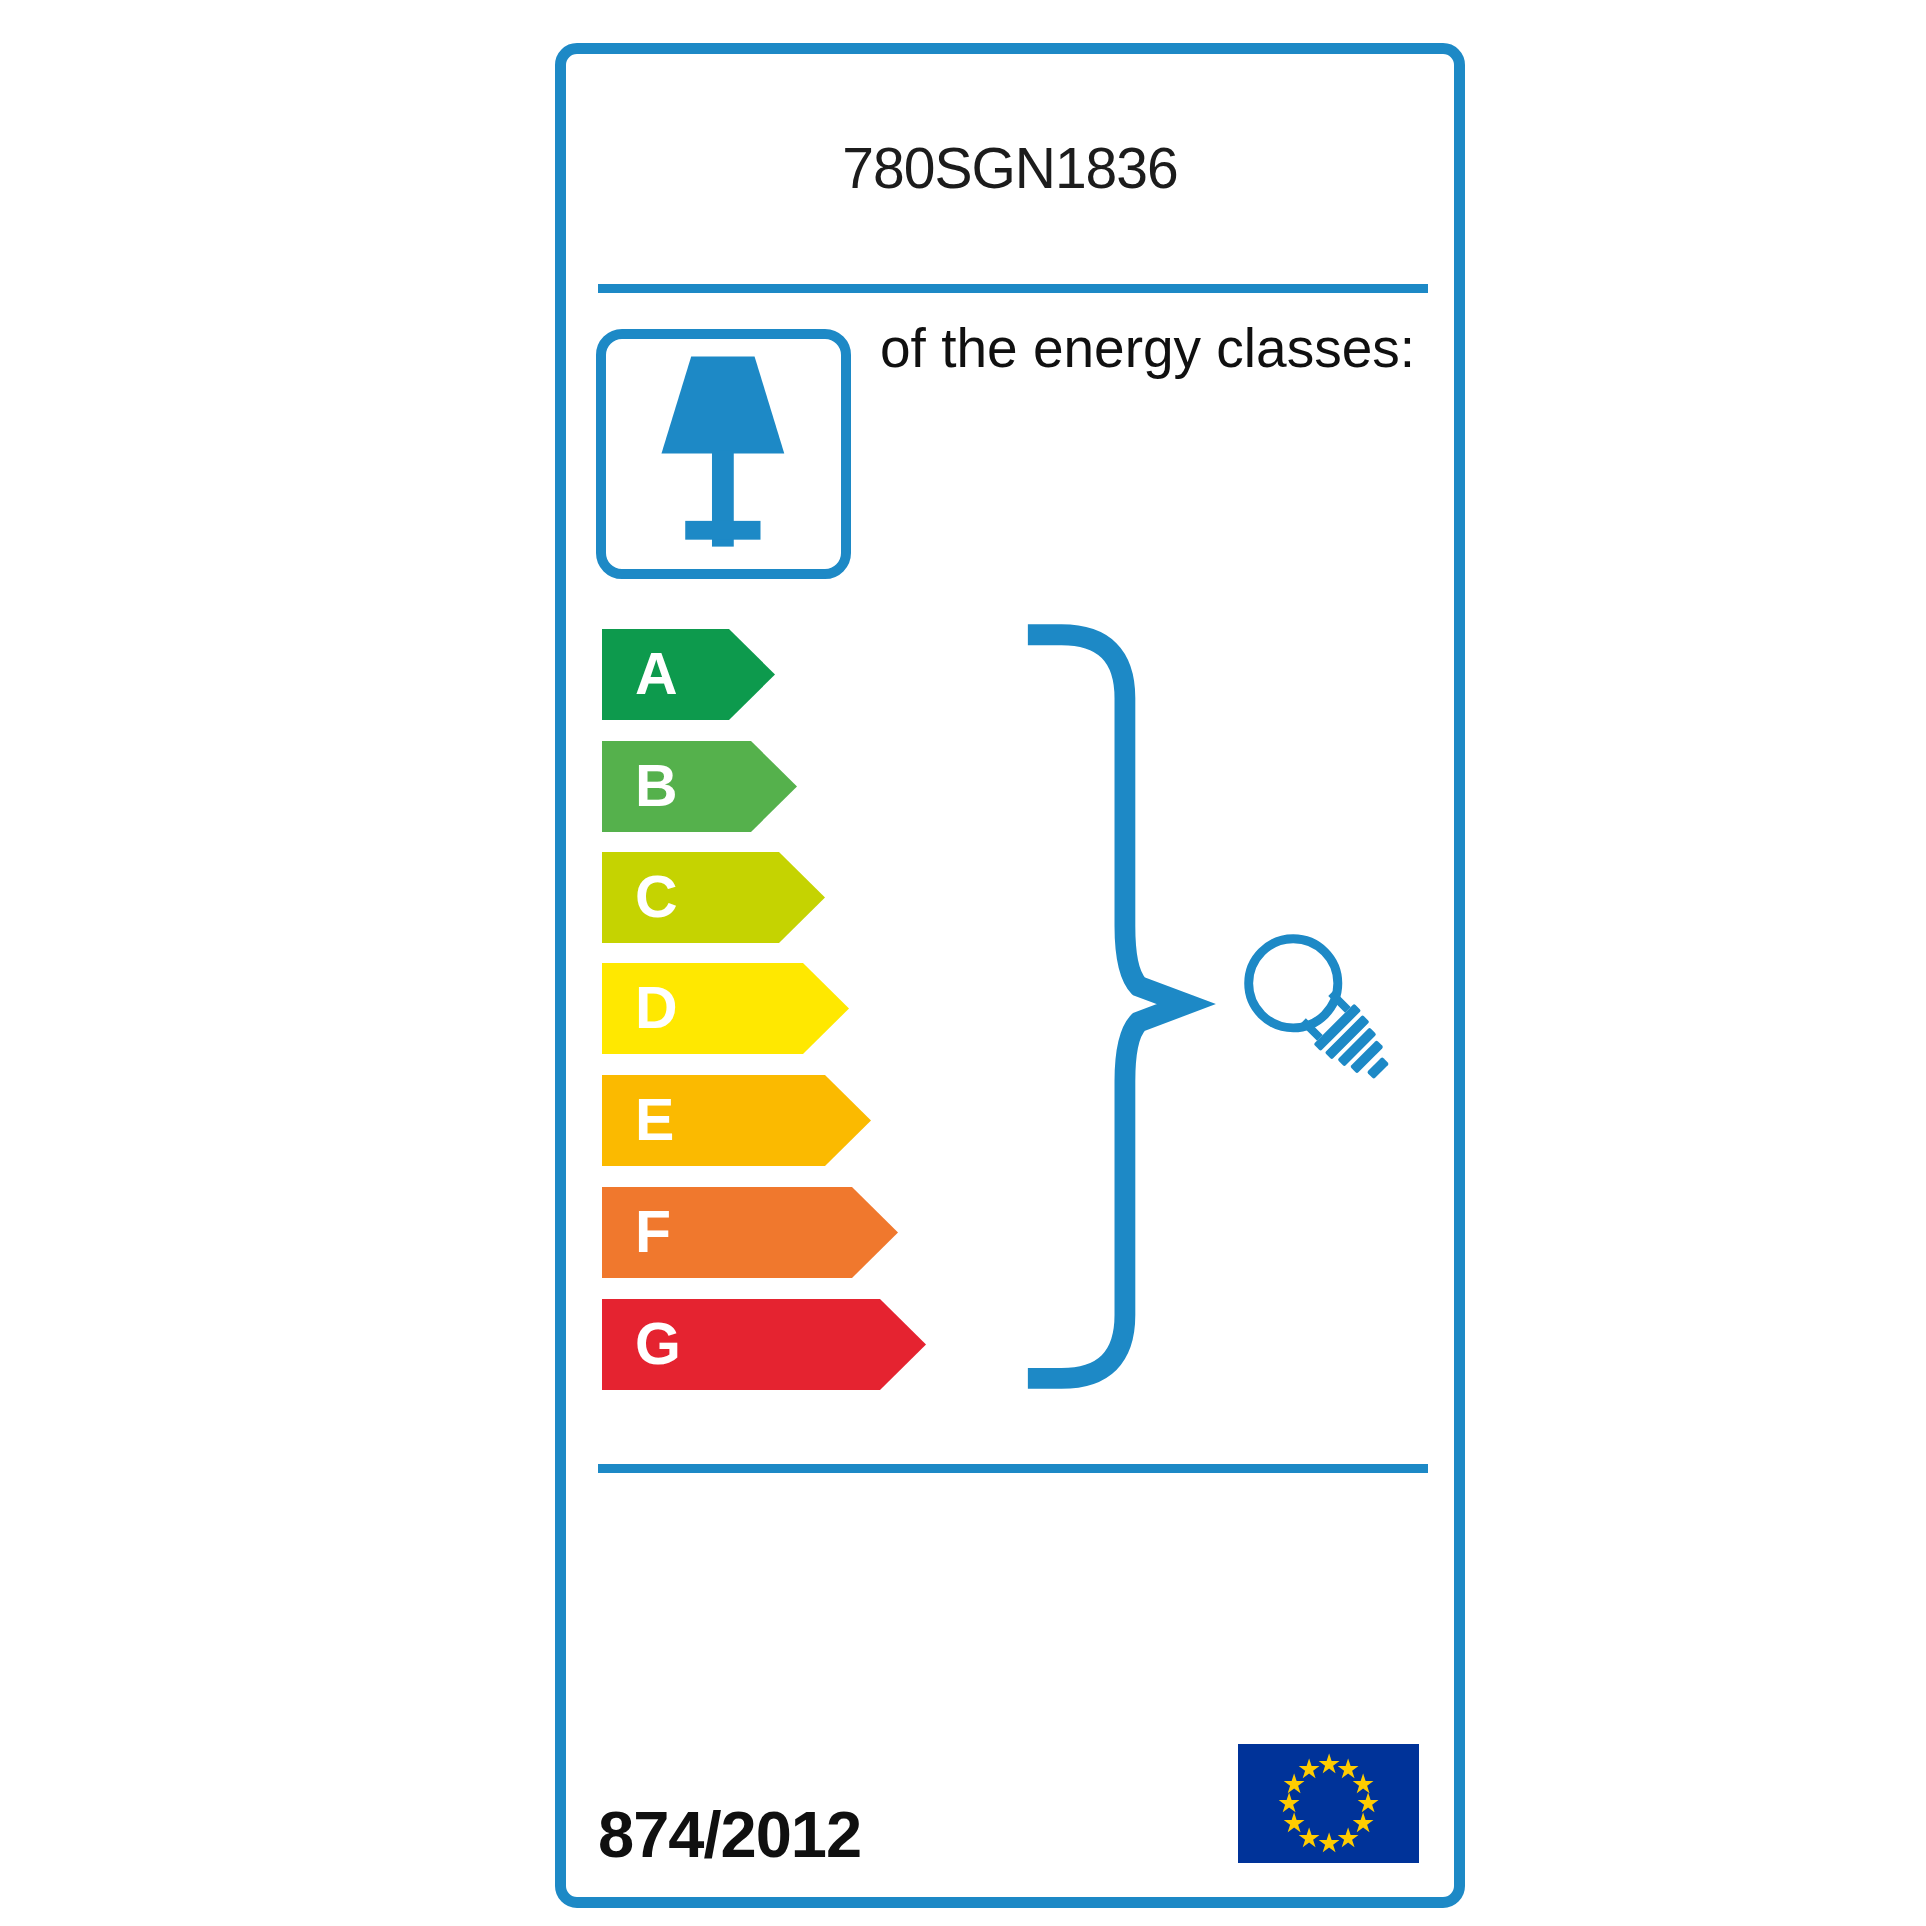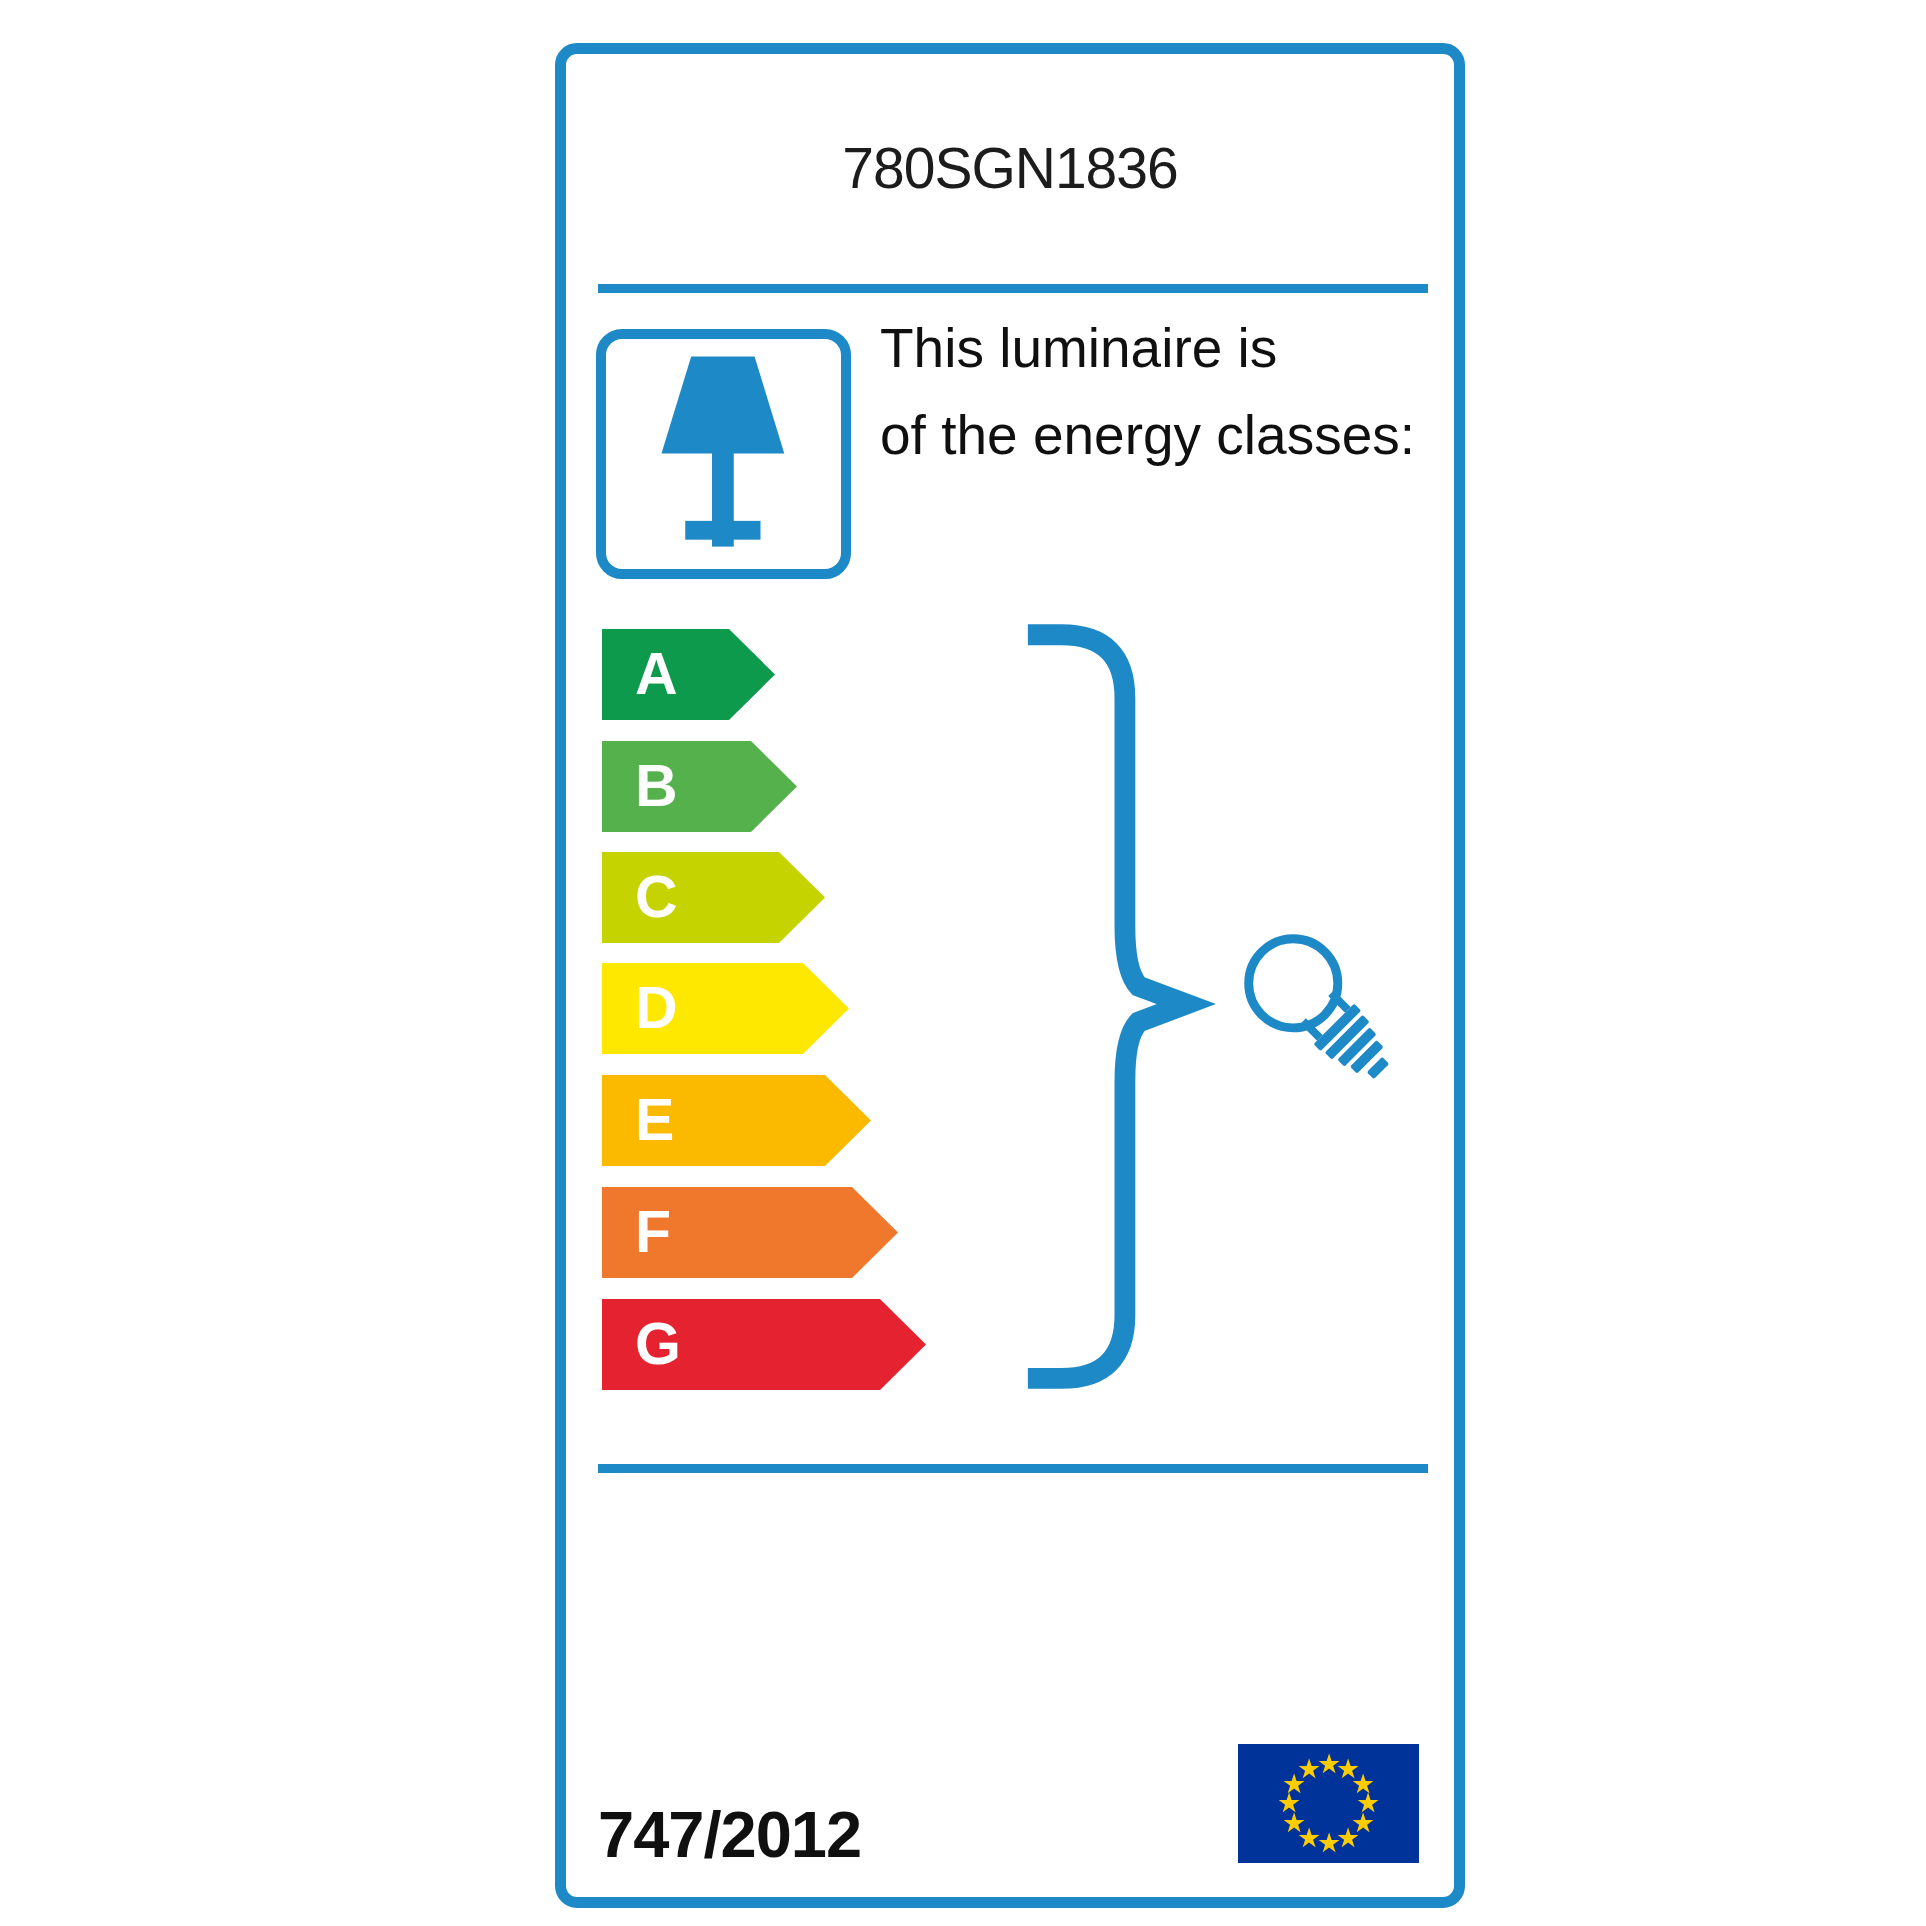--- a/index.html
+++ b/index.html
@@ -45,21 +45,20 @@
 
 <div class="abs label-frame"></div>
 
 <div class="abs model">780SGN1836</div>
 
 <div class="abs sep sep-top"></div>
 
 <div class="abs lamp-box"></div>
 
 <div class="abs desc">
-  <div>This luminaire is</div>
   <div>of the energy classes:</div>
 </div>
 
 <div>
   <div class="abs arrow" style="top: 629px; width: 173px; background: rgb(13, 154, 77);">
       <span class="arrow-letter">A</span>
     </div>
   <div class="abs arrow" style="top: 741px; width: 195px; background: rgb(85, 177, 76);">
       <span class="arrow-letter">B</span>
     </div>
@@ -96,21 +95,21 @@
     <rect class="blue-fill" x="-29" y="58" width="58" height="10" rx="2"></rect>
     <rect class="blue-fill" x="-27" y="72" width="54" height="10" rx="2"></rect>
     <rect class="blue-fill" x="-23" y="86" width="46" height="10" rx="2"></rect>
     <rect class="blue-fill" x="-19" y="100" width="38" height="10" rx="2"></rect>
     <rect class="blue-fill" x="-11" y="116" width="22" height="10" rx="2"></rect>
   </g>
 </svg>
 
 <div class="abs sep sep-bottom"></div>
 
-<div class="abs regulation">747/2012</div>
+<div class="abs regulation">874/2012</div>
 
 <div class="abs eu-flag">
     <span class="star" style="left: 91px; top: 20px;">★</span>
     <span class="star" style="left: 110px; top: 25px;">★</span>
     <span class="star" style="left: 125px; top: 40px;">★</span>
     <span class="star" style="left: 130px; top: 59px;">★</span>
     <span class="star" style="left: 125px; top: 79px;">★</span>
     <span class="star" style="left: 110px; top: 94px;">★</span>
     <span class="star" style="left: 91px; top: 99px;">★</span>
     <span class="star" style="left: 71px; top: 94px;">★</span>

